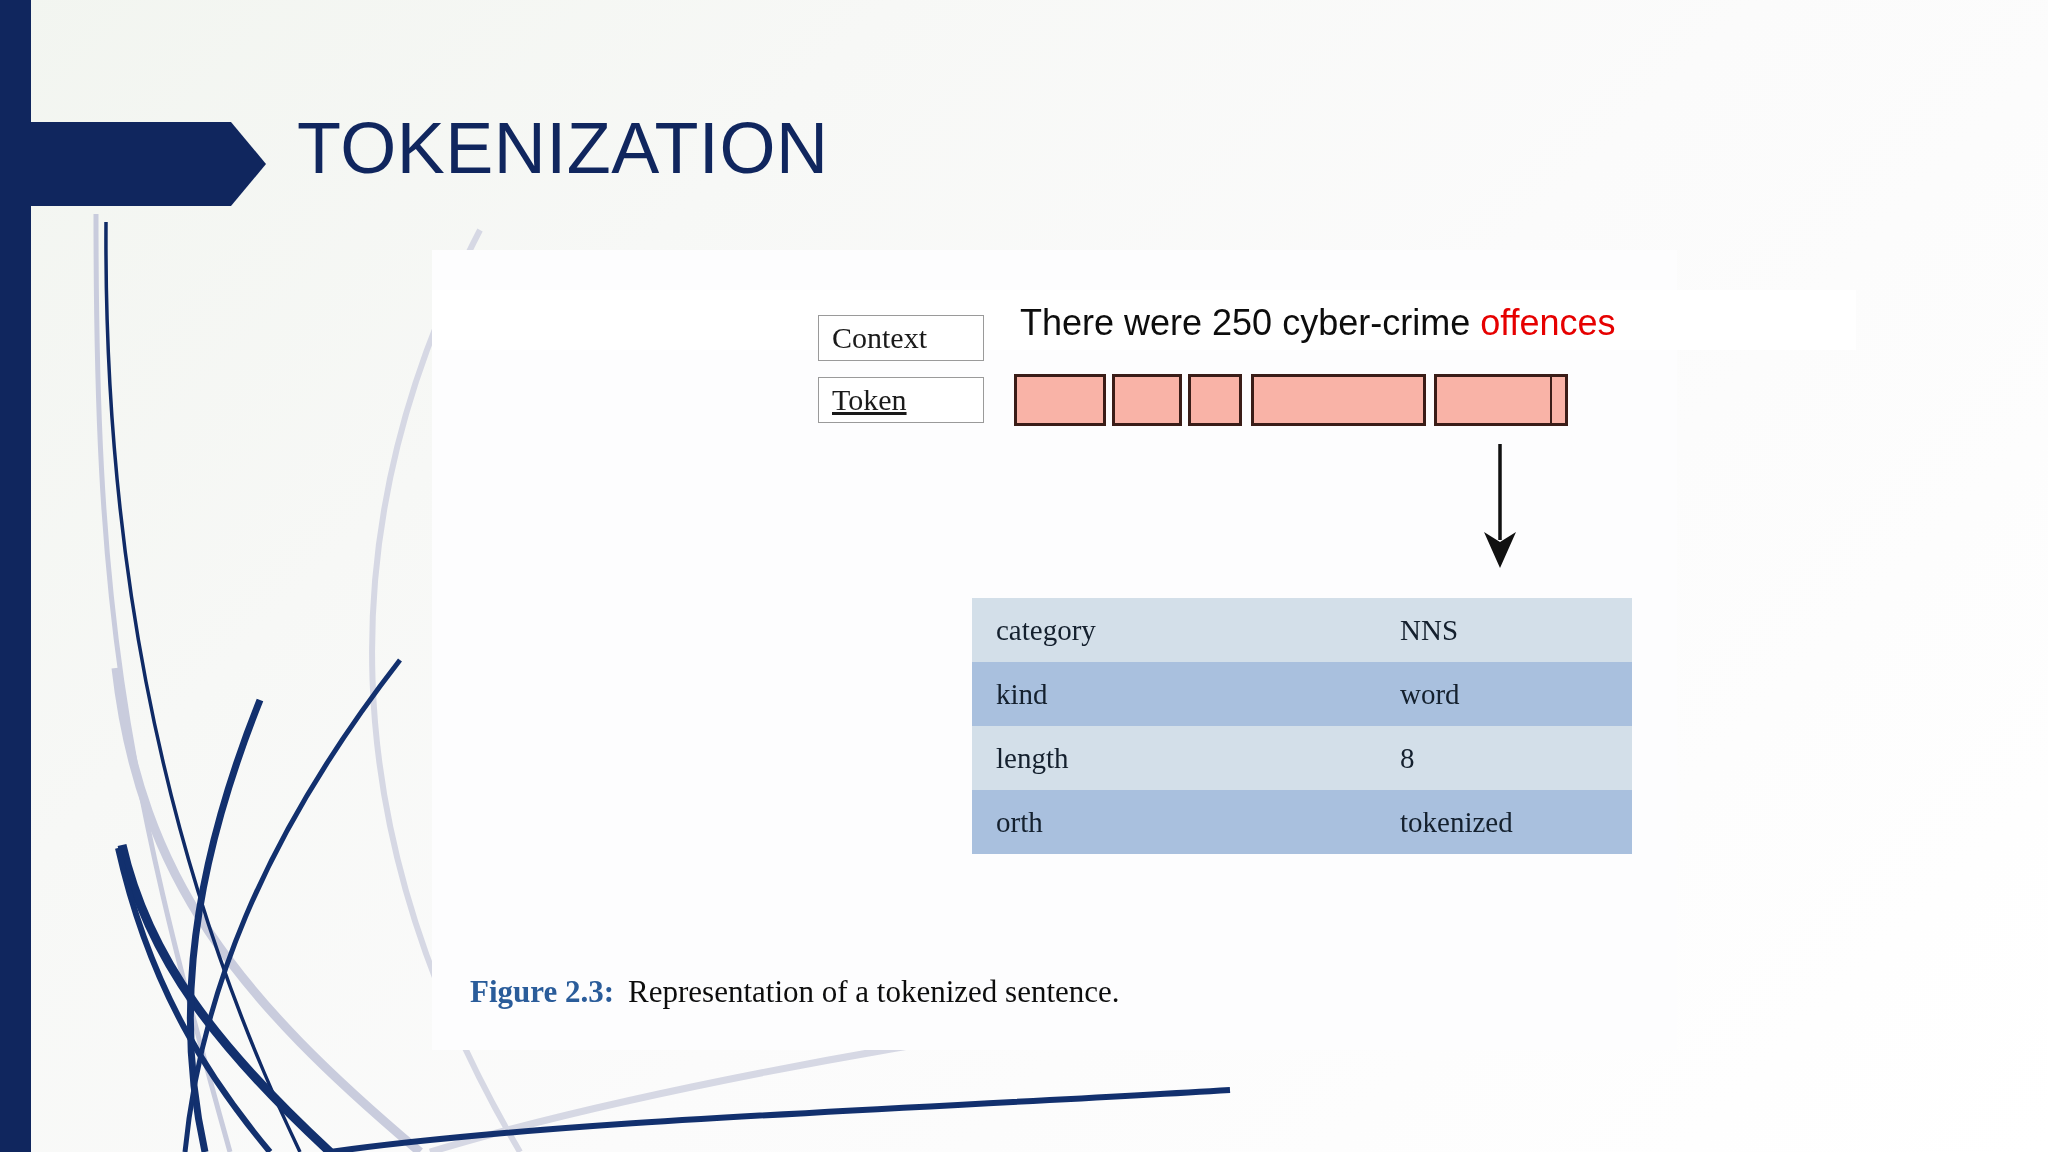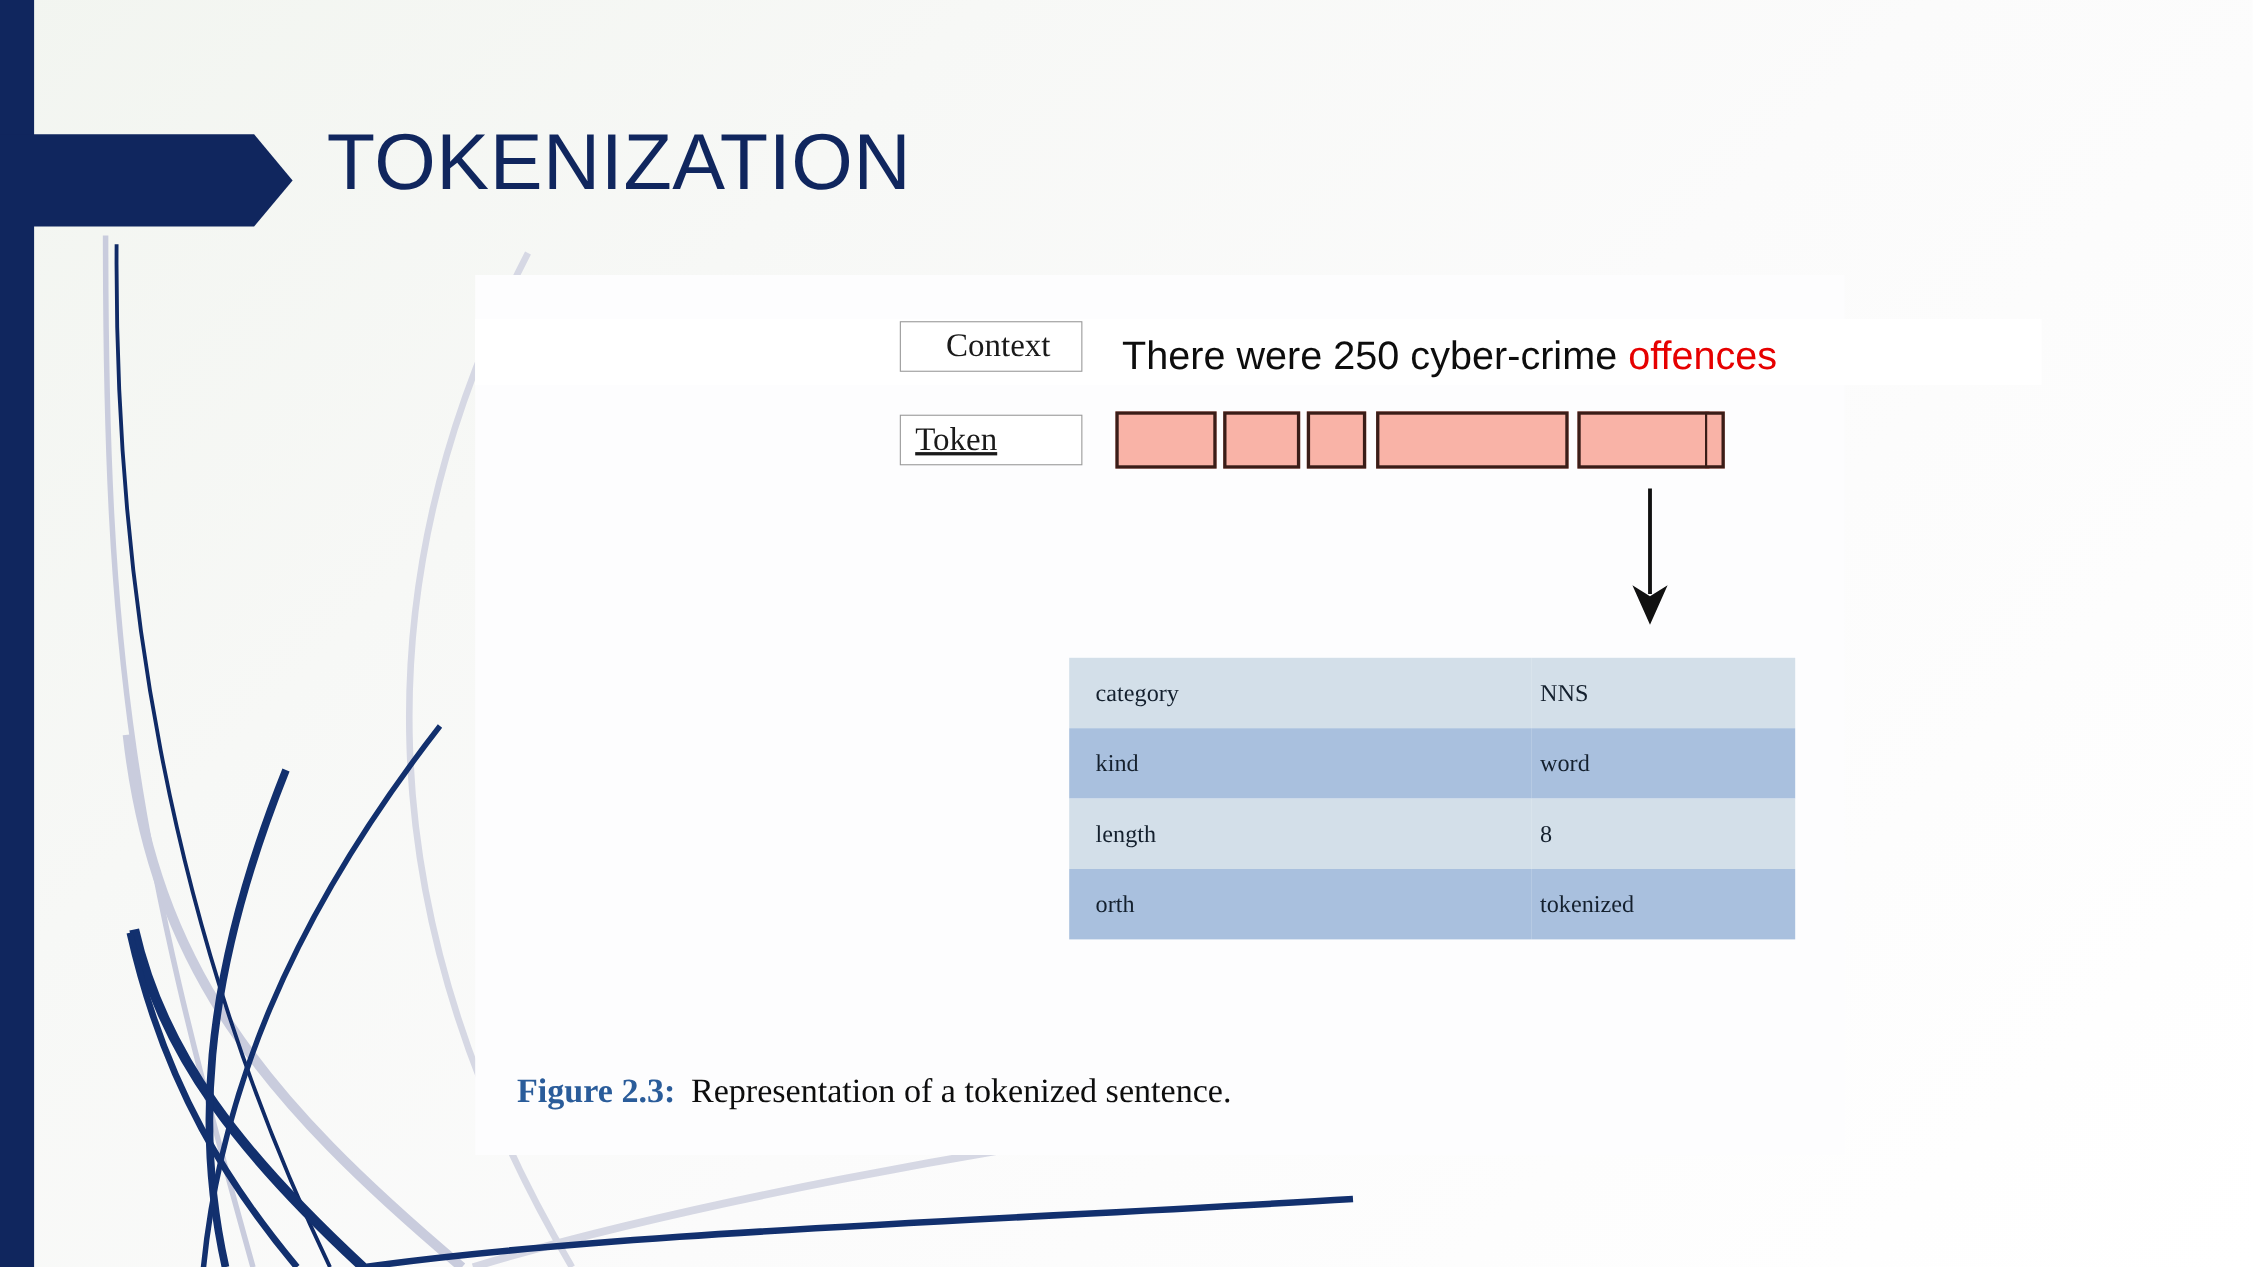--- a/index.html
+++ b/index.html
@@ -65,21 +65,21 @@
     border: 1.5px solid #9a9a9a;
     background: #ffffff;
     font-family: "Liberation Serif", serif;
     font-size: 30px;
     color: #1a1a1a;
     padding-left: 13px;
     line-height: 44px;
     height: 46px;
     width: 166px;
   }
-  #label-context { left: 818px; top: 292px; text-align: center; }
+  #label-context { left: 818px; top: 315px; }
   #label-token   { left: 818px; top: 377px; text-decoration: underline; }
 
   
   .sentence {
     position: absolute;
     left: 1020px;
     top: 300px;
     font-family: Liberation Sans, sans-serif;
     font-size: 36px;
     color: #0d0d0d;
@@ -118,21 +118,21 @@
   }
 
   
   .attr-table {
     position: absolute;
     left: 972px;
     top: 598px;
     width: 660px;
     border-collapse: collapse;
     font-family: "Liberation Serif", serif;
-    font-size: 22px;
+    font-size: 29px;
     color: #14202e;
   }
   .attr-table tr.odd  { background: #d3dfe9; }
   .attr-table tr.even { background: #a9c0de; padding-left: 40px; }
   .attr-table td {
     padding: 0;
     height: 64px;
     vertical-align: middle;
   }
   .attr-table td.k { width: 396px; padding-left: 24px; }

